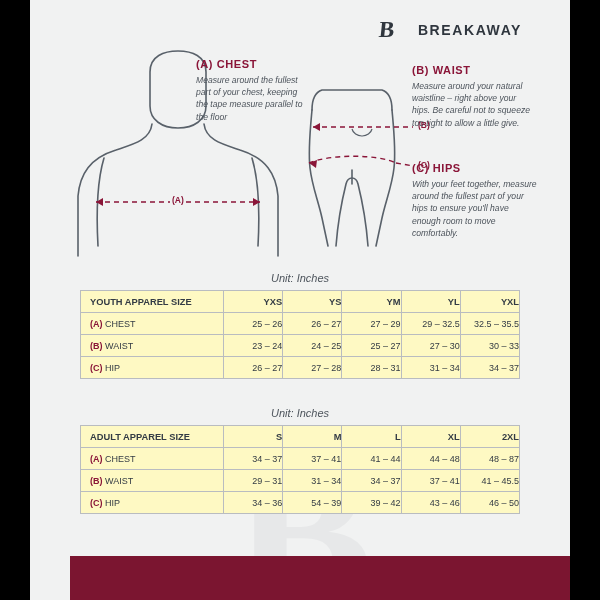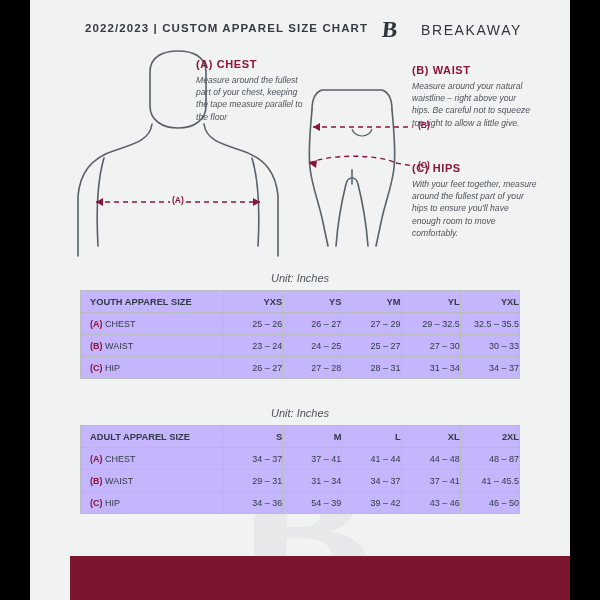--- a/index.html
+++ b/index.html
@@ -64,21 +64,21 @@
   .brand-mark {
     font-family: "Liberation Serif", serif;
     font-size: 23px;
     font-weight: 700;
     color: #2f363e;
     line-height: 1;
     transform: skewX(-6deg);
   }
   .brand-name {
     font-size: 14px;
-    font-weight: 400;
+    font-weight: 700;
     letter-spacing: 1.6px;
     color: #2f363e;
     padding-left: 15px;
   }
   
   .diagram {
     position: absolute;
     left: 0;
     top: 50px;
     width: 540px;
@@ -142,21 +142,21 @@
     text-align: center;
     font-size: 11px;
     font-style: italic;
     color: #4d545c;
     margin-top: 2px;
     margin-bottom: 6px;
   }
   table {
     width: 100%;
     border-collapse: collapse;
-    background: #c4b5fd;
+    background: #fef9c3;
     table-layout: fixed;
   }
   th, td {
     border: 1px solid #b9bcc0;
     height: 21px;
     font-size: 9px;
     color: #333b44;
     text-align: right;
     padding: 0;
   }
@@ -187,21 +187,20 @@
   }
 </style>
 </head>
 <body>
 
 <div class="page">
 
   <div class="watermark">B</div>
 
   <div class="header">
-    <div class="header-title">2022/2023  |  CUSTOM APPAREL SIZE CHART</div>
     <div class="brand">
       <span class="brand-mark">B</span>
       <span class="brand-name">BREAKAWAY</span>
     </div>
   </div>
 
   <div class="diagram">
 
     <svg width="540" height="222" viewBox="0 0 540 222" style="position:absolute;left:0;top:0;">
       <g fill="none" stroke="#5b6views"></g>

